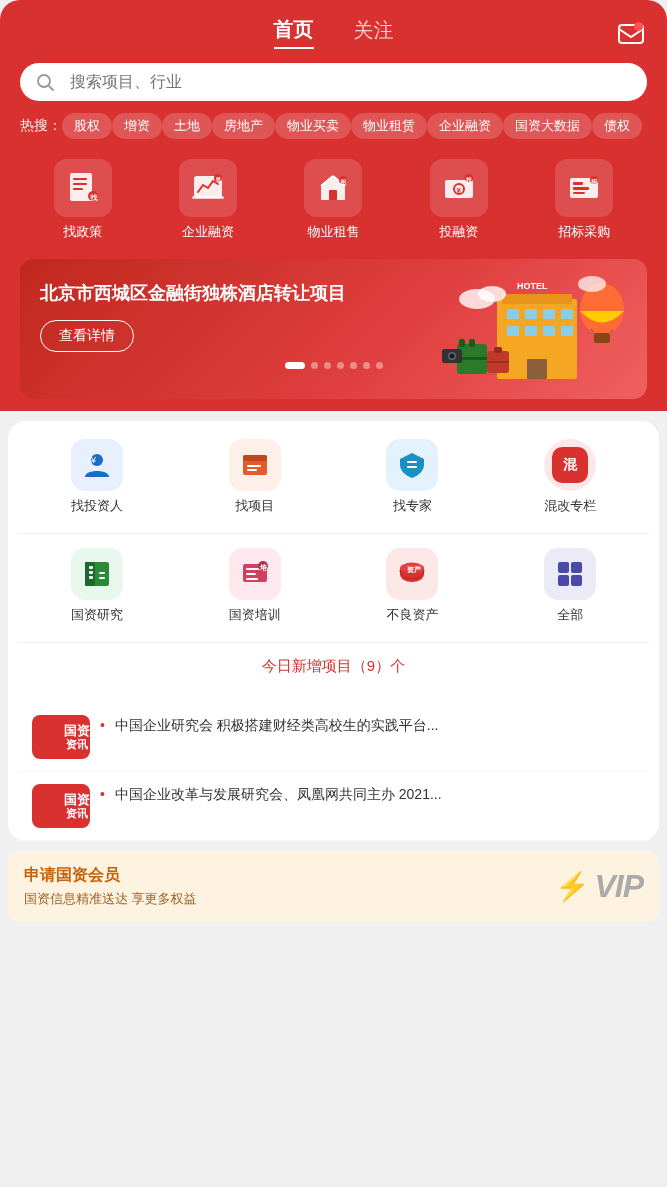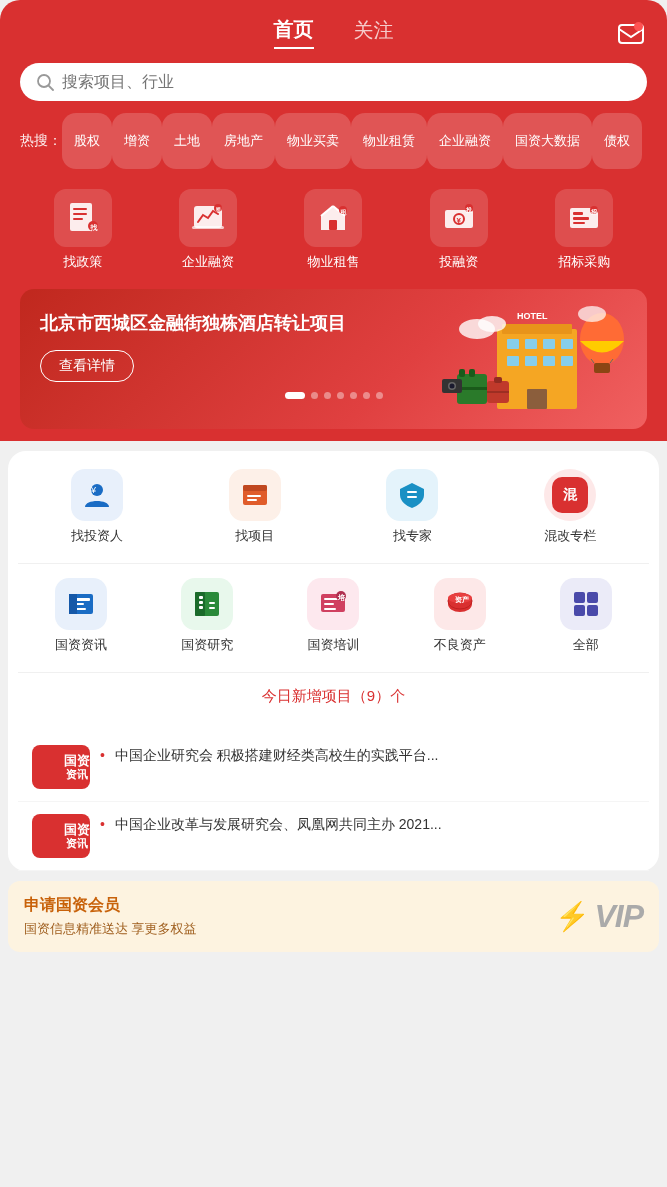--- a/index.html
+++ b/index.html
@@ -62,21 +62,21 @@
     }
 
     
     .search-bar {
       background: #fff;
       border-radius: 24px;
       display: flex;
       align-items: center;
       padding: 10px 16px;
       margin: 0 0 12px 0;
-      gap: 8px;
+      gap: 16px;
     }
     .search-bar input {
       border: none;
       outline: none;
       font-size: 16px;
       color: #999;
       flex: 1;
       background: transparent;
     }
 
@@ -89,21 +89,21 @@
       align-items: center;
     }
     .hot-label {
       color: rgba(255,255,255,0.9);
       font-size: 14px;
     }
     .hot-tag {
       background: rgba(255,255,255,0.18);
       color: #fff;
       border-radius: 14px;
-      padding: 19px 12px;
+      padding: 4px 12px;
       font-size: 13px;
       cursor: pointer;
     }
 
     
     .icon-grid {
       display: flex;
       justify-content: space-around;
       margin-bottom: 18px;
     }
@@ -518,32 +518,20 @@
           <div style="width:36px;height:36px;background:#d93030;border-radius:10px;display:flex;align-items:center;justify-content:center;color:white;font-size:14px;font-weight:bold;">混</div>
         </div>
         <span class="func-label">混改专栏</span>
       </div>
     </div>
 
     <div class="divider"></div>
 
     <div class="func-grid">
       <div class="func-item">
-        <div class="func-icon" style="background:#e8f0fb;">
-          <svg width="32" height="32" viewBox="0 0 32 32">
-            <rect x="4" y="6" width="24" height="20" rx="2" fill="#1a6cc4"></rect>
-            <rect x="7" y="10" width="18" height="3" rx="1" fill="white"></rect>
-            <rect x="7" y="15" width="12" height="2" rx="1" fill="white"></rect>
-            <rect x="7" y="20" width="14" height="2" rx="1" fill="white"></rect>
-            <rect x="4" y="6" width="8" height="20" fill="#1558a8"></rect>
-          </svg>
-        </div>
-        <span class="func-label">国资资讯</span>
-      </div>
-      <div class="func-item">
         <div class="func-icon" style="background:#e8f8ec;">
           <svg width="32" height="32" viewBox="0 0 32 32">
             <rect x="4" y="4" width="24" height="24" rx="2" fill="#2a8a3a"></rect>
             <rect x="4" y="4" width="10" height="24" rx="1" fill="#1a6a2a"></rect>
             <rect x="8" y="8" width="4" height="3" rx="1" fill="white"></rect>
             <rect x="8" y="13" width="4" height="3" rx="1" fill="white"></rect>
             <rect x="8" y="18" width="4" height="3" rx="1" fill="white"></rect>
             <rect x="18" y="14" width="6" height="2" rx="1" fill="white"></rect>
             <rect x="18" y="19" width="6" height="2" rx="1" fill="white"></rect>
           </svg>

